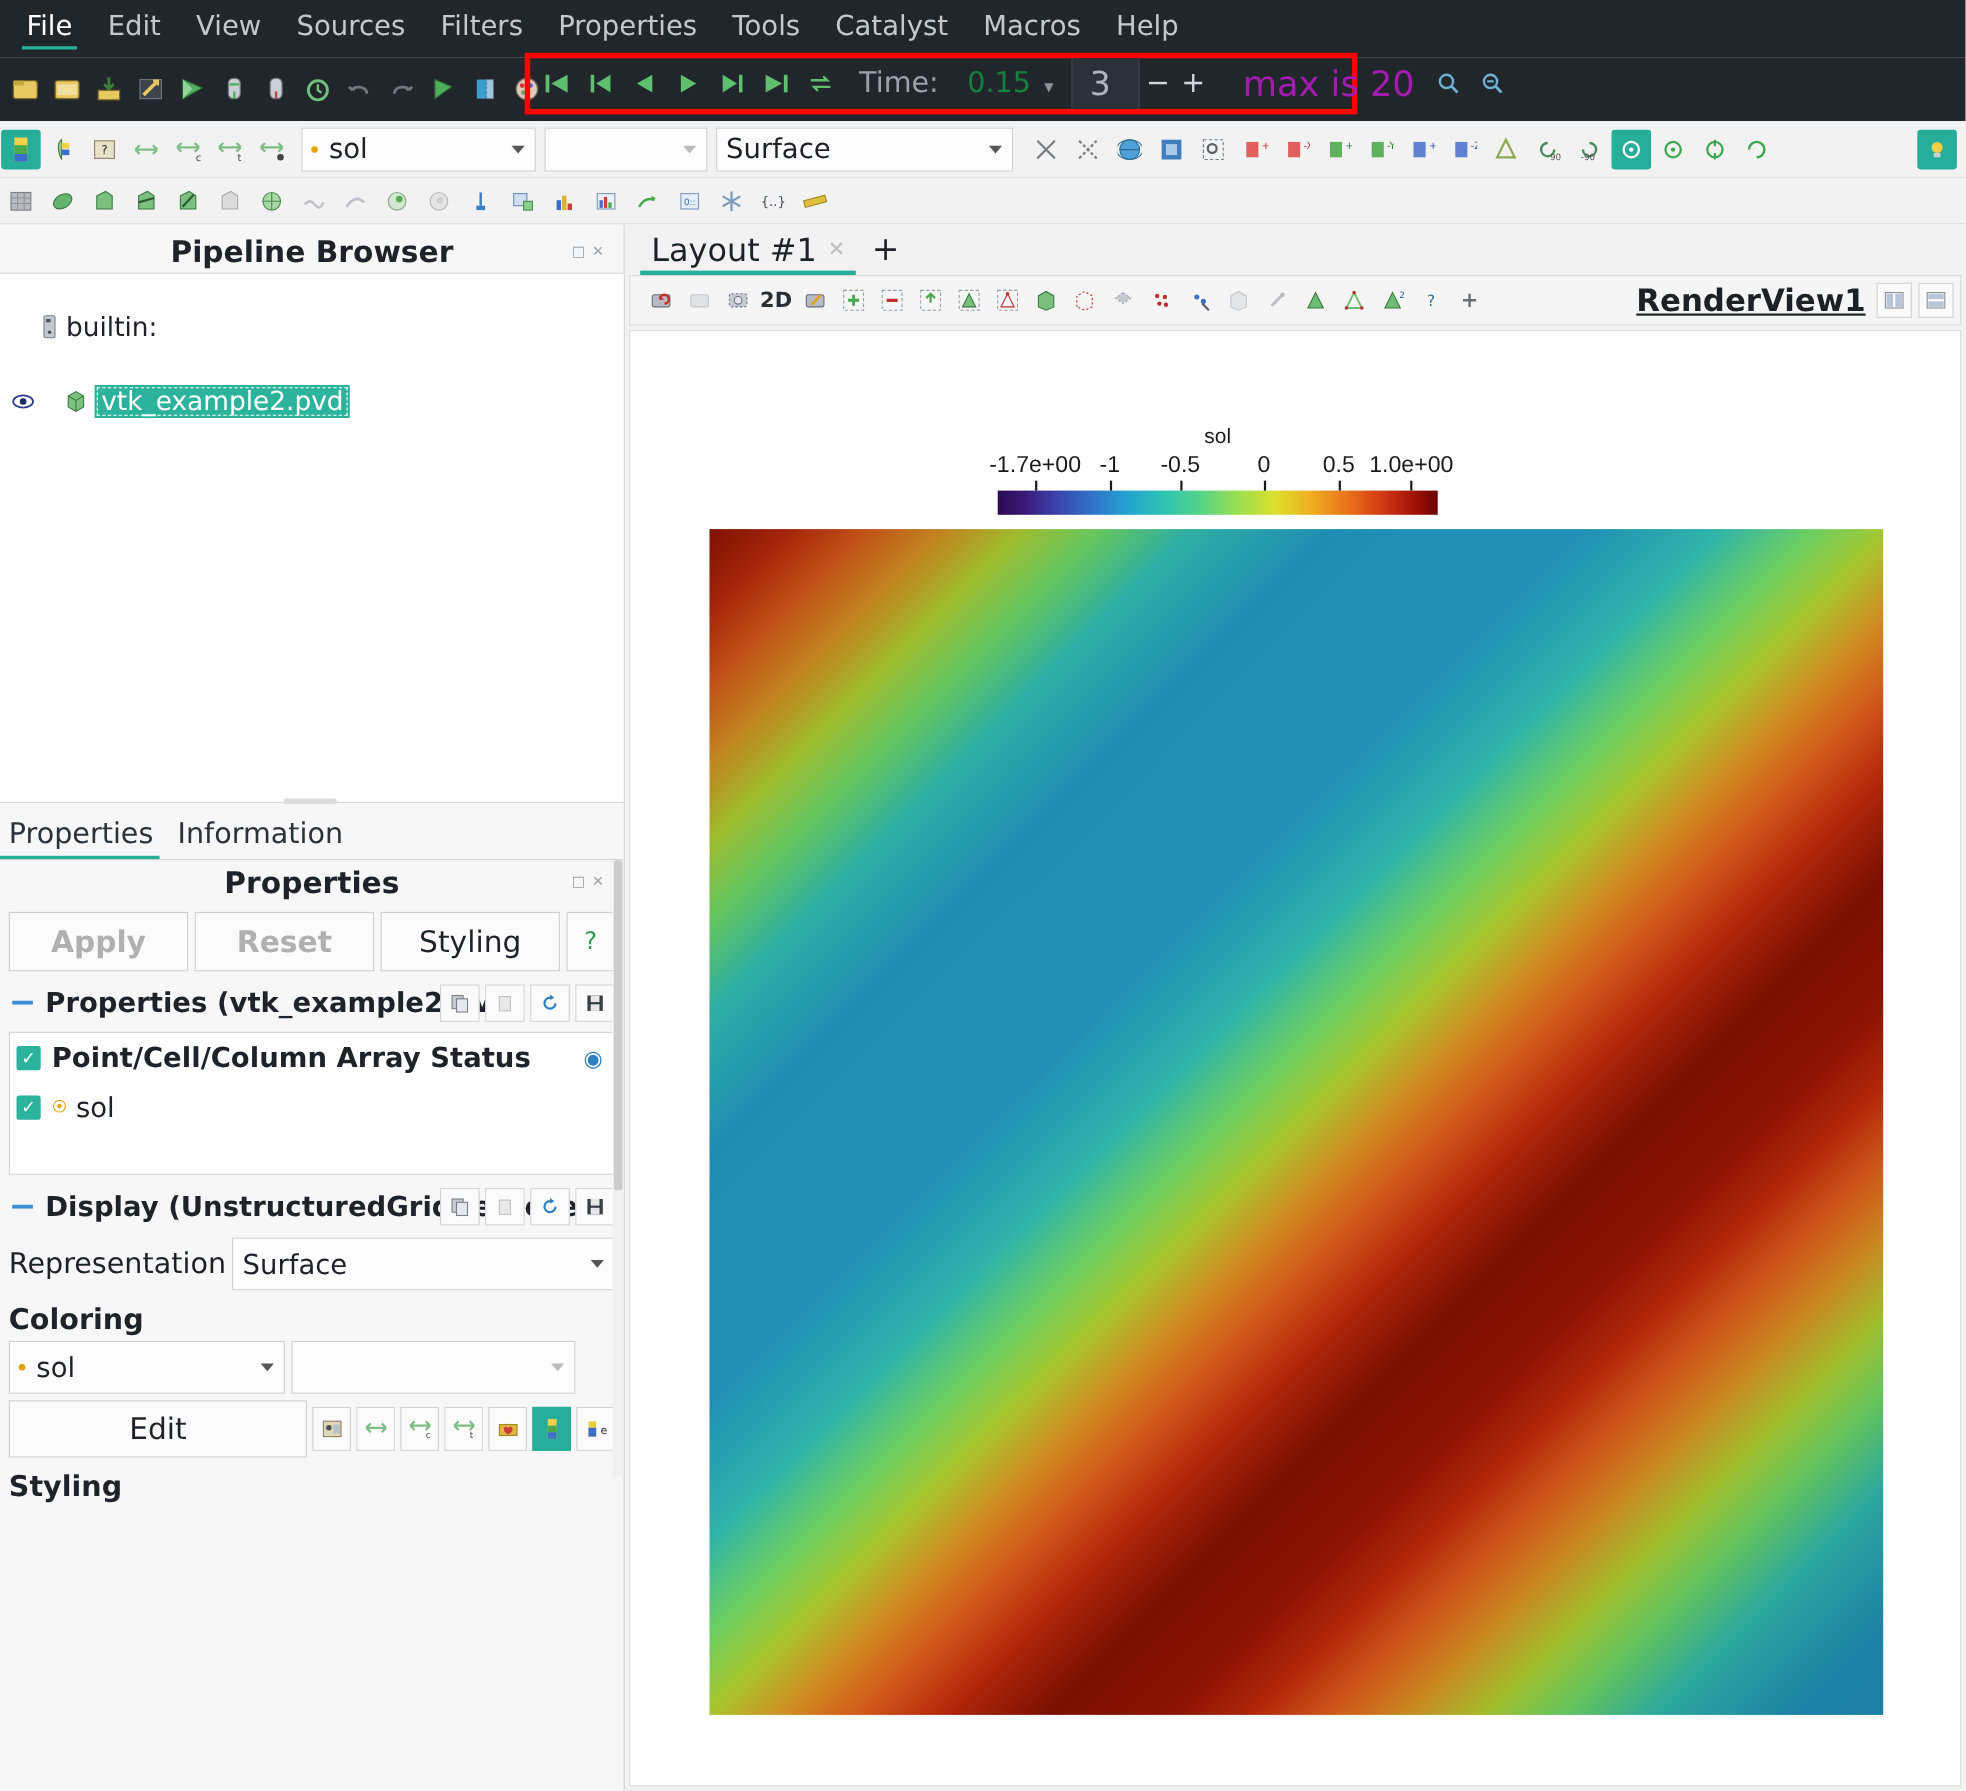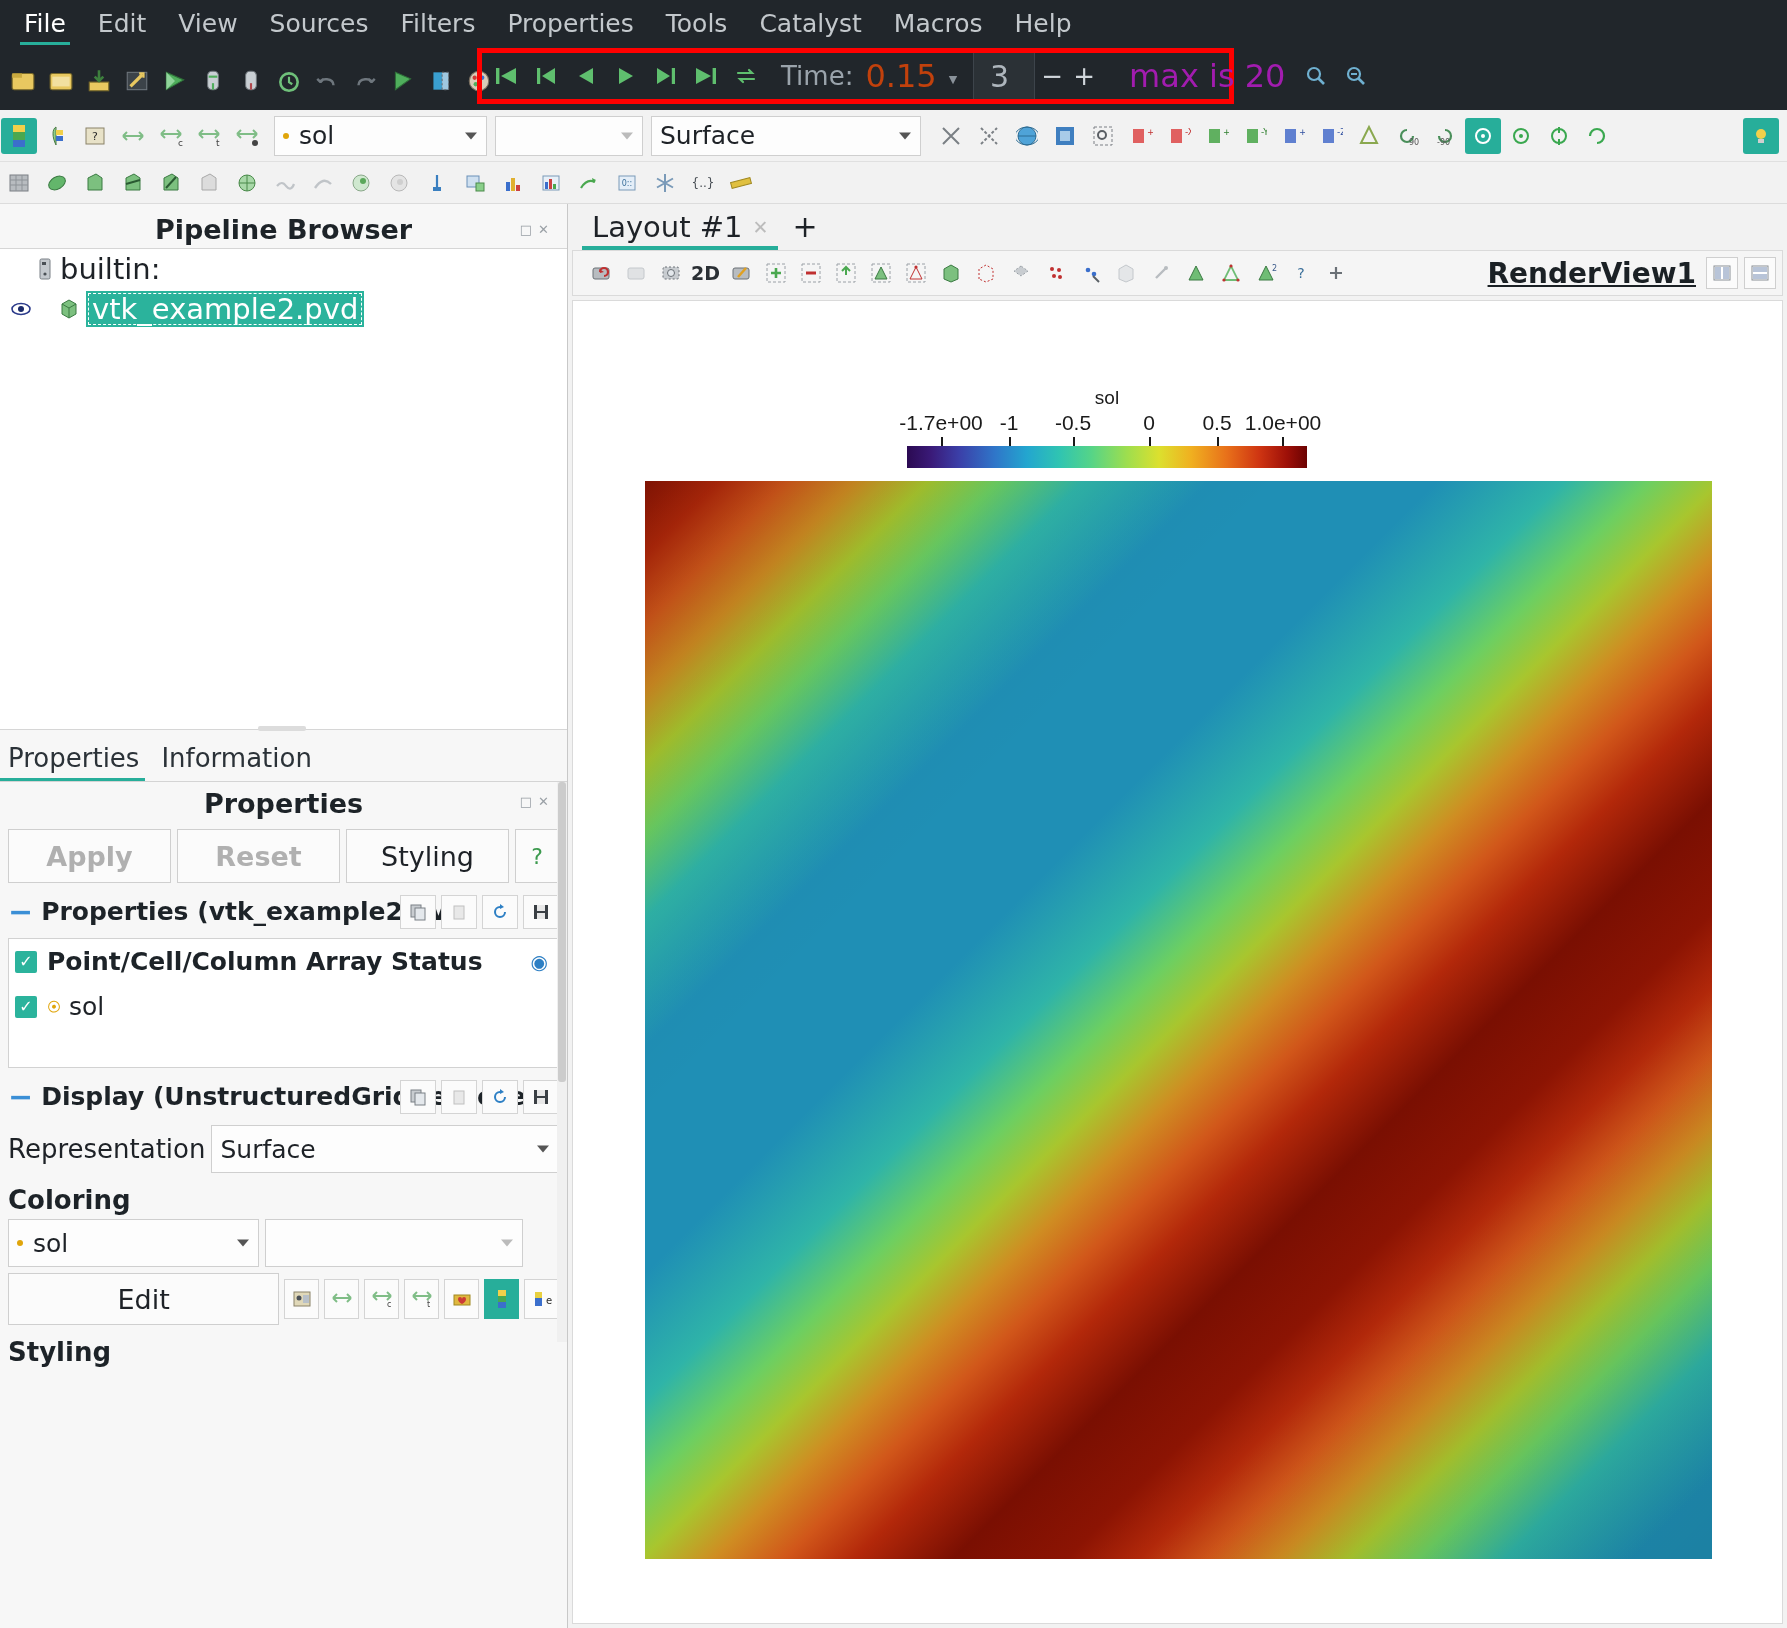--- a/index.html
+++ b/index.html
@@ -50,21 +50,21 @@
   }
   .vcr-btn {
     width: 38px; height: 38px; display: flex; align-items: center;
     justify-content: center; cursor: pointer;
   }
   .vcr-btn svg { display: block; }
 
   .time-label {
     color: #9aa3ab; font-size: 26px; margin-left: 14px; white-space: nowrap;
   }
-  .time-value { color: #c2410c; font-size: 32px; margin-left: 10px; }
+  .time-value { color: #15803d; font-size: 26px; margin-left: 24px; }
   .time-caret {
     color: #8a929a; font-size: 11px; margin-left: 10px; margin-top: 6px;
   }
   .frame-box {
     margin-left: 14px; height: 46px; min-width: 62px; background: #2b3136;
     border-left: 1px solid #3d444b; border-right: 1px solid #3d444b;
     display: flex; align-items: center; padding: 0 16px;
   }
   .frame-val { color: #aeb6bd; font-size: 30px; }
   .pm-btn {
@@ -121,21 +121,21 @@
     position: absolute; right: 12px; top: 18px; color: #9aa0a6; font-size: 13px;
     letter-spacing: 6px;
   }
   .pipeline-area {
     position: absolute; top: 44px; left: 0; width: 567px; height: 482px;
     background: #ffffff; border: 1px solid #d6d6d6; border-left: none;
     border-right: none;
   }
   .pipe-row {
     display: flex; align-items: center; height: 40px; padding-left: 6px;
-    font-size: 29px; color: #1e2227;
+    font-size: 24px; color: #1e2227; margin-top: 28px;
   }
   .pipe-eye {
     width: 30px; display: flex; justify-content: center; align-items: center;
   }
   .pipe-indent { width: 22px; }
   .pipe-icon { margin-right: 6px; display: flex; align-items: center; }
   .pipe-label.sel {
     background: #2bb39c; color: #ffffff; padding: 1px 6px;
     outline: 1px dashed #ffffff; outline-offset: -3px;
   }

